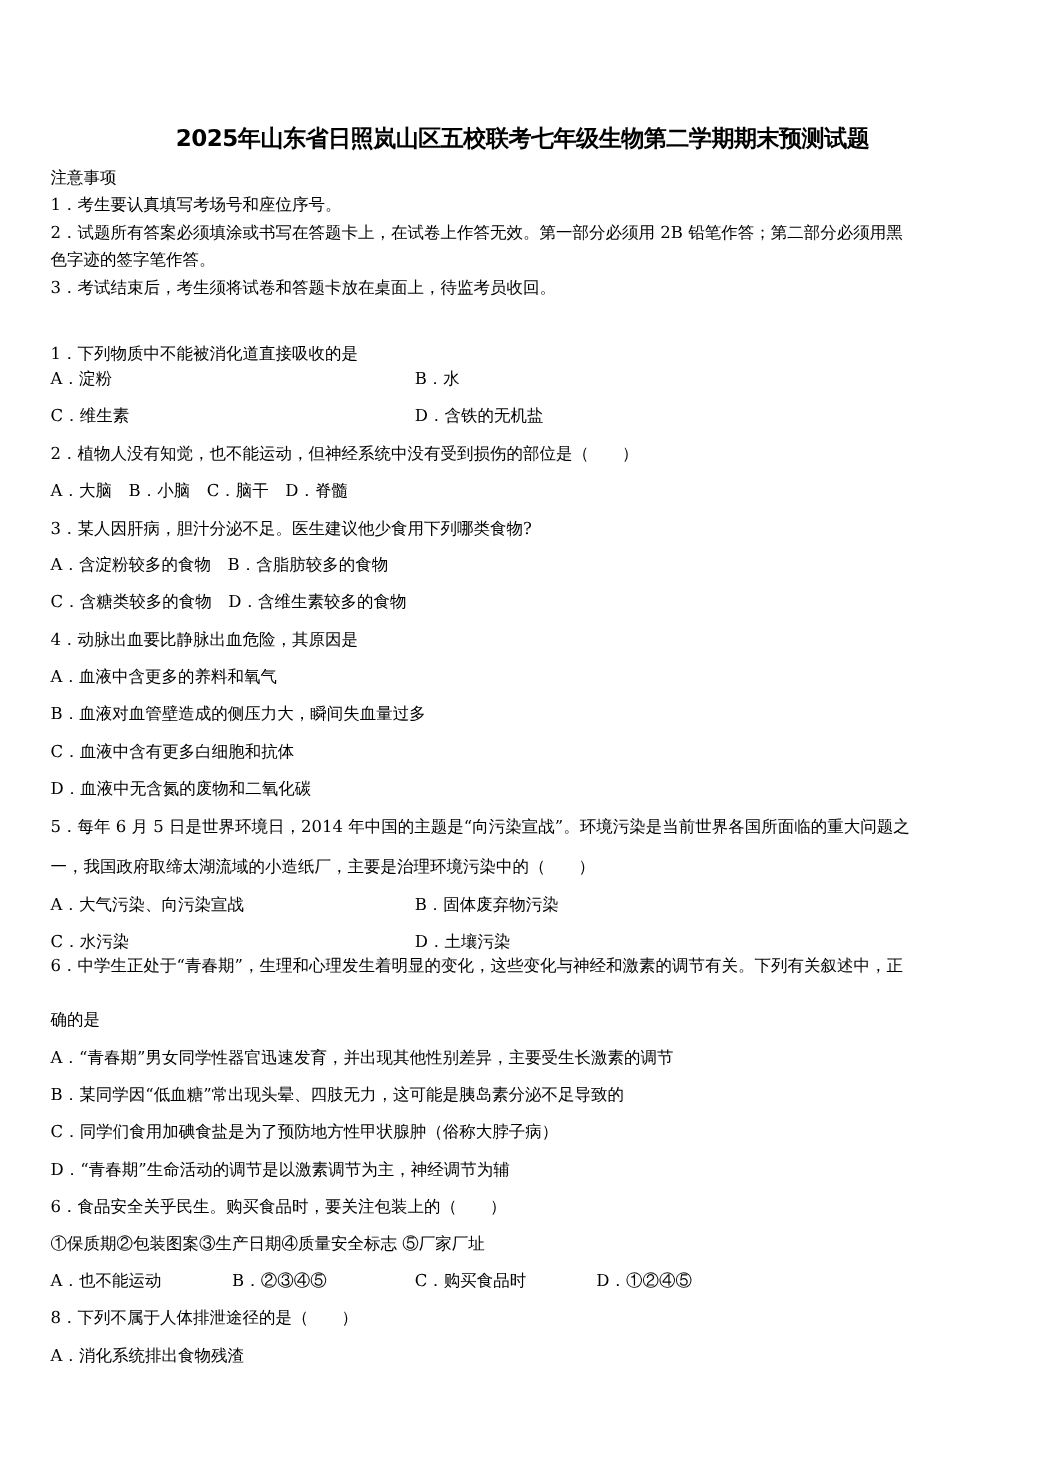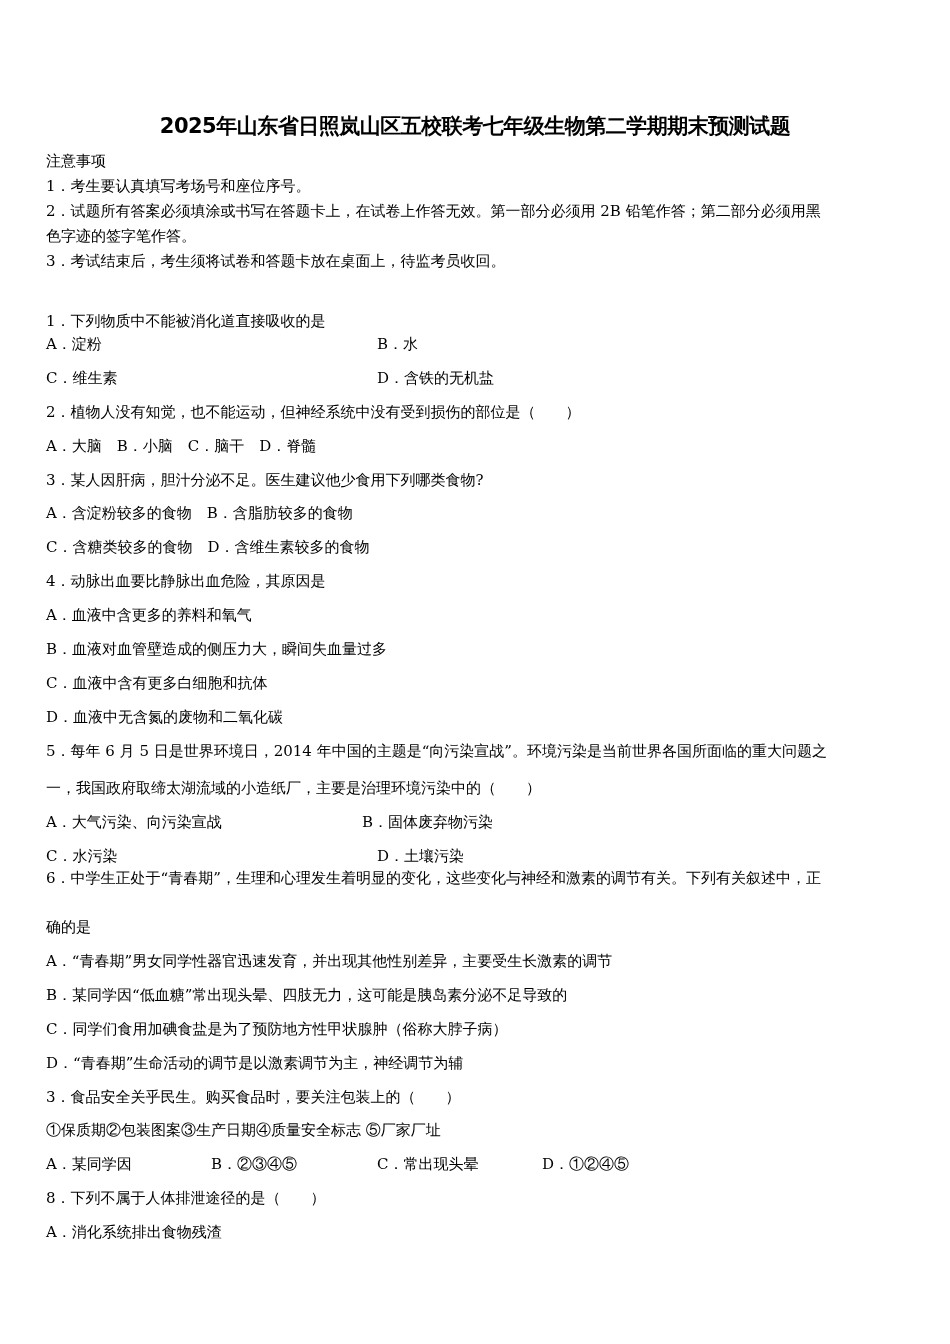--- a/index.html
+++ b/index.html
@@ -37,32 +37,32 @@
 
 <div class="line" style="top:571px">4．动脉出血要比静脉出血危险，其原因是</div>
 <div class="line" style="top:605px">A．血液中含更多的养料和氧气</div>
 <div class="line" style="top:639px">B．血液对血管壁造成的侧压力大，瞬间失血量过多</div>
 <div class="line" style="top:673px">C．血液中含有更多白细胞和抗体</div>
 <div class="line" style="top:707px">D．血液中无含氮的废物和二氧化碳</div>
 
 <div class="line" style="top:741px">5．每年 6 月 5 日是世界环境日，2014 年中国的主题是“向污染宣战”。环境污染是当前世界各国所面临的重大问题之</div>
 <div class="line" style="top:778px">一，我国政府取缔太湖流域的小造纸厂，主要是治理环境污染中的（　　）</div>
 <div class="line" style="top:812px">A．大气污染、向污染宣战</div>
-<div class="opt2" style="left:362px;top:812px">B．固体废弃物污染</div>
+<div class="opt2" style="left:377px;top:812px">B．固体废弃物污染</div>
 <div class="line" style="top:846px">C．水污染</div>
 <div class="opt2" style="left:377px;top:846px">D．土壤污染</div>
 
 <div class="line" style="top:868px">6．中学生正处于“青春期”，生理和心理发生着明显的变化，这些变化与神经和激素的调节有关。下列有关叙述中，正</div>
 <div class="line" style="top:917px">确的是</div>
 <div class="line" style="top:951px">A．“青春期”男女同学性器官迅速发育，并出现其他性别差异，主要受生长激素的调节</div>
 <div class="line" style="top:985px">B．某同学因“低血糖”常出现头晕、四肢无力，这可能是胰岛素分泌不足导致的</div>
 <div class="line" style="top:1019px">C．同学们食用加碘食盐是为了预防地方性甲状腺肿（俗称大脖子病）</div>
 <div class="line" style="top:1053px">D．“青春期”生命活动的调节是以激素调节为主，神经调节为辅</div>
 
-<div class="line" style="top:1087px">3．食品安全关乎民生。购买食品时，要关注包装上的（　　）</div>
+<div class="line" style="top:1087px">6．食品安全关乎民生。购买食品时，要关注包装上的（　　）</div>
 <div class="line" style="top:1120px">①保质期②包装图案③生产日期④质量安全标志 ⑤厂家厂址</div>
-<div class="line" style="top:1154px">A．某同学因</div>
+<div class="line" style="top:1154px">A．也不能运动</div>
 <div class="opt2" style="left:211px;top:1154px">B．②③④⑤</div>
-<div class="opt2" style="left:377px;top:1154px">C．常出现头晕</div>
+<div class="opt2" style="left:377px;top:1154px">C．购买食品时</div>
 <div class="opt2" style="left:542px;top:1154px">D．①②④⑤</div>
 
 <div class="line" style="top:1188px">8．下列不属于人体排泄途径的是（　　）</div>
 <div class="line" style="top:1222px">A．消化系统排出食物残渣</div>
 
 </body></html>

